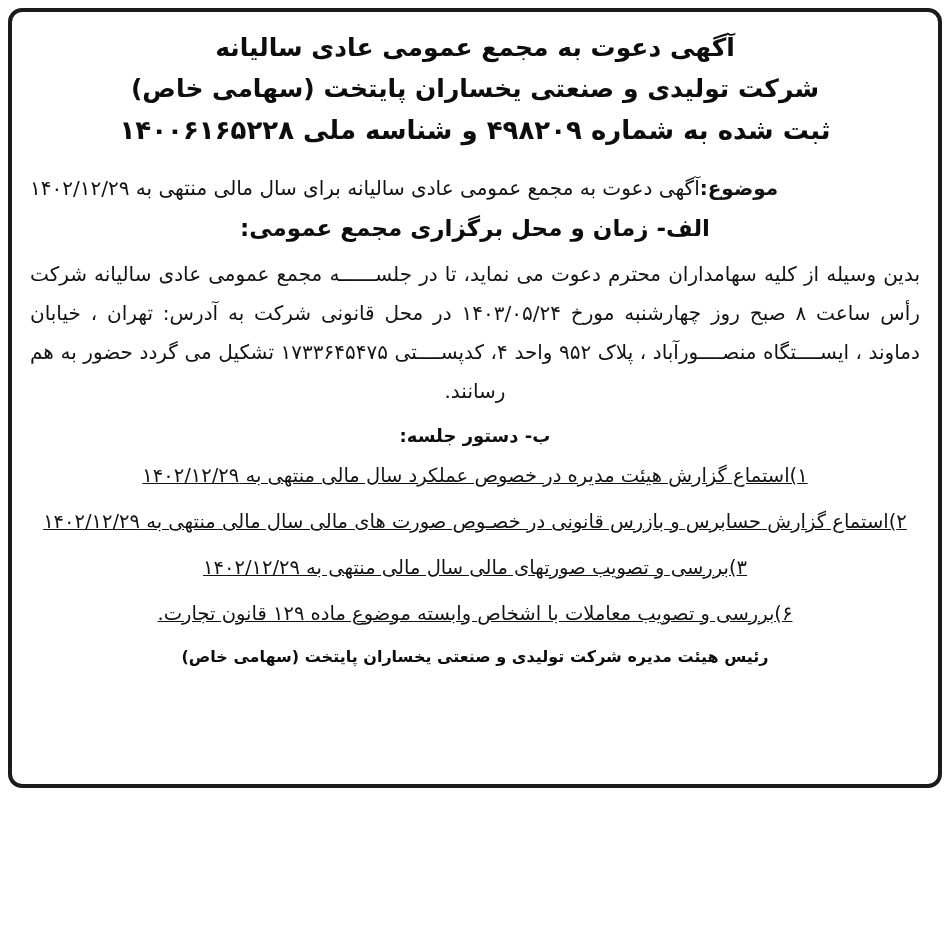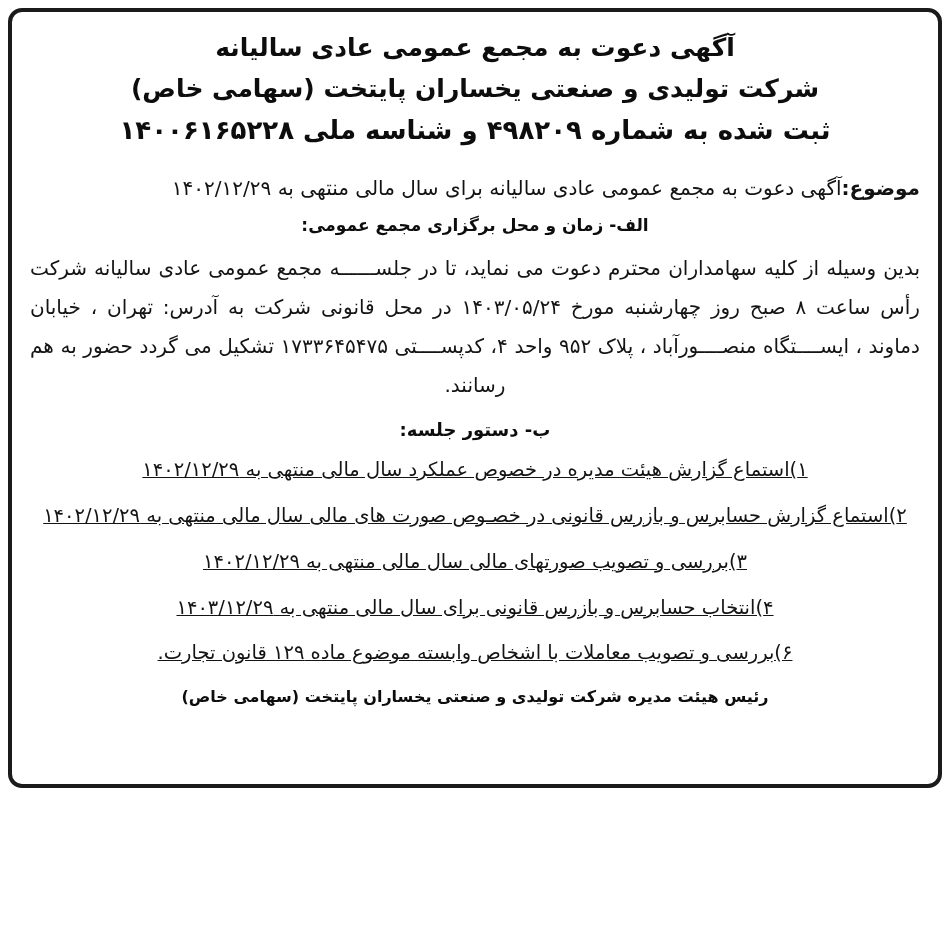--- a/index.html
+++ b/index.html
@@ -57,31 +57,31 @@
     color: #0d0d0d;
   }
   .title-line.t3 {
     font-size: 26px;
   }
 
   .subject {
     margin-top: 22px;
     font-size: 20px;
     line-height: 1.5;
-    text-align: right;
+    text-align: left;
     color: #121212;
   }
   .subject .lbl {
     font-weight: 700;
   }
 
   .section-head {
     margin-top: 12px;
     font-weight: 700;
-    font-size: 17px;
+    font-size: 23px;
     text-align: center;
     color: #0d0d0d;
   }
 
   .para {
     margin-top: 14px;
     font-size: 20px;
     line-height: 1.95;
     text-align: justify;
     text-align-last: center;
@@ -141,20 +141,19 @@
     <div class="section-head">الف- زمان و محل برگزاری مجمع عمومی:</div>
 
     <div class="para">بدین وسیله از کلیه سهامداران محترم دعوت می نماید، تا در جلســــــه مجمع عمومی عادی سالیانه  شرکت رأس ساعت ۸ صبح روز چهارشنبه مورخ ۱۴۰۳/۰۵/۲۴ در محل قانونی شرکت به آدرس: تهران ، خیابان دماوند ، ایســــتگاه منصــــورآباد ، پلاک ۹۵۲ واحد ۴، کدپســــتی ۱۷۳۳۶۴۵۴۷۵ تشکیل می گردد حضور به هم رسانند.</div>
 
     <div class="agenda-head">ب- دستور جلسه:</div>
 
     <ul class="agenda">
       <li>۱)استماع گزارش هیئت مدیره در خصوص عملکرد سال مالی منتهی به ۱۴۰۲/۱۲/۲۹</li>
       <li>۲)استماع گزارش حسابرس و بازرس قانونی در خصـوص صورت های مالی سال مالی منتهی به ۱۴۰۲/۱۲/۲۹</li>
       <li>۳)بررسی و تصویب صورتهای مالی سال مالی منتهی به ۱۴۰۲/۱۲/۲۹</li>
-      <li>۴)انتخاب حسابرس و بازرس قانونی برای سال مالی منتهی به ۱۴۰۳/۱۲/۲۹</li>
       <li>۶)بررسی و تصویب معاملات با اشخاص وابسته موضوع ماده ۱۲۹ قانون تجارت.</li>
     </ul>
 
     <div class="signature">رئیس هیئت مدیره شرکت تولیدی و صنعتی یخساران پایتخت (سهامی خاص)</div>
 
   </div>
 </div>
 
 </body></html>

